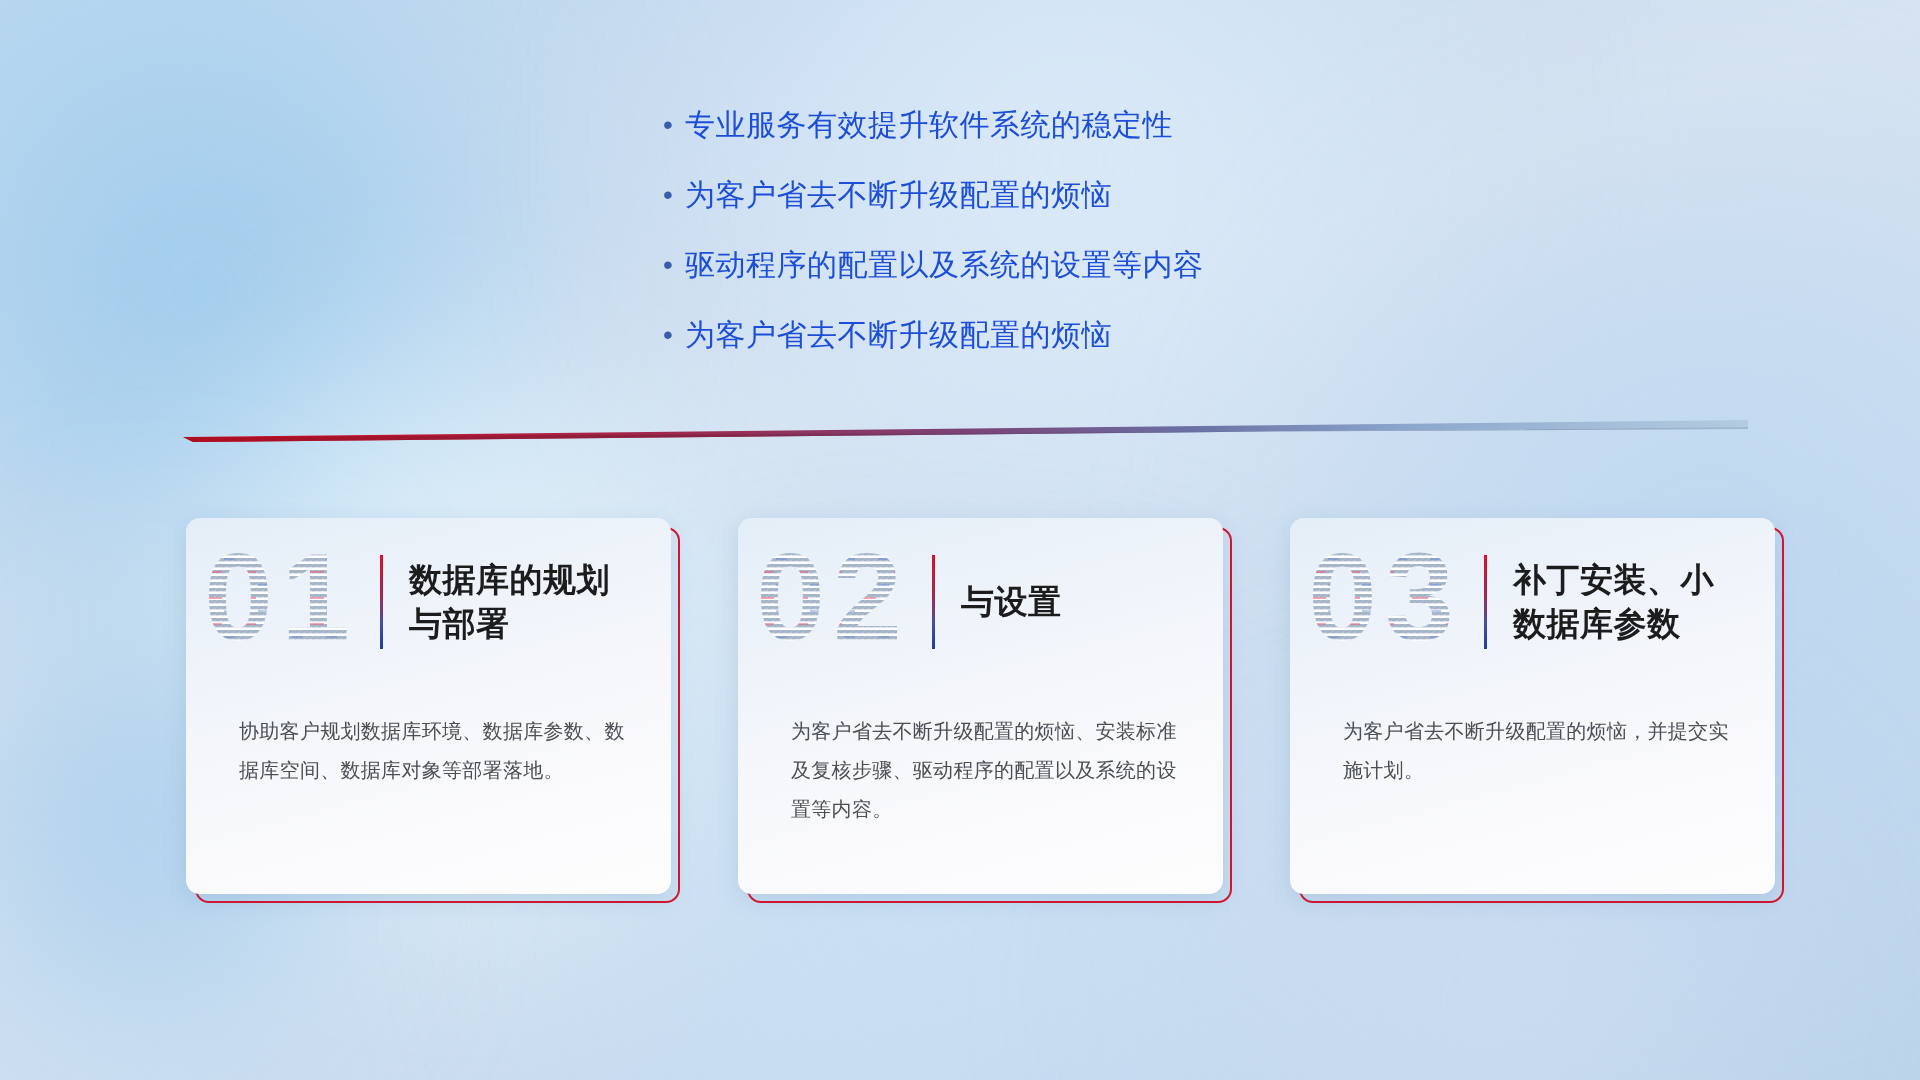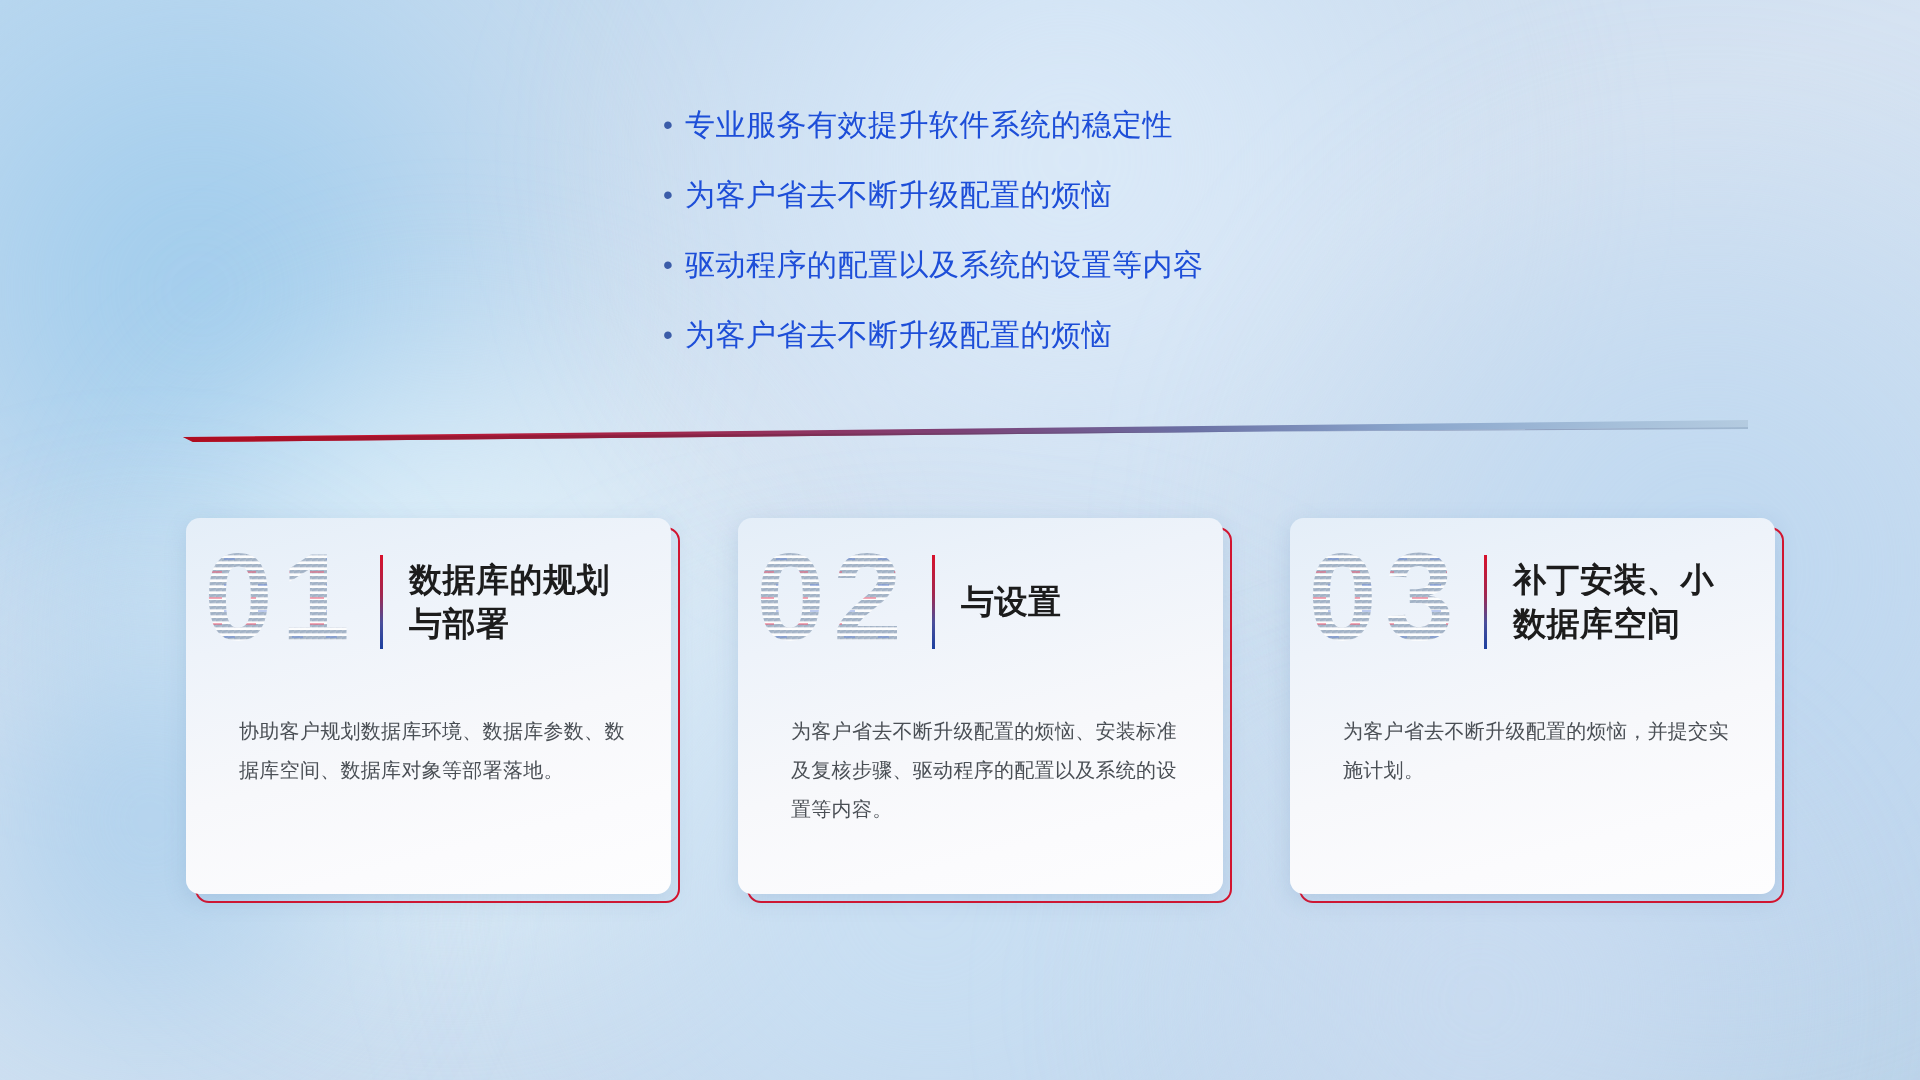--- a/index.html
+++ b/index.html
@@ -232,20 +232,20 @@
             </defs>
             <g clip-path="url(#clipNum3)">
               <rect width="172" height="124" fill="url(#stripes1)"></rect>
               <rect width="172" height="124" fill="url(#redDots1)"></rect>
             </g>
           </svg>
         </div>
         <div class="vrule"></div>
         <div class="card-title">
           <div>补丁安装、小</div>
-          <div>数据库空间</div>
+          <div>数据库参数</div>
         </div>
       </div>
       <div class="card-body">为客户省去不断升级配置的烦恼，并提交实施计划。</div>
     </div>
   </div>
 
 </div>
 
 </body></html>

